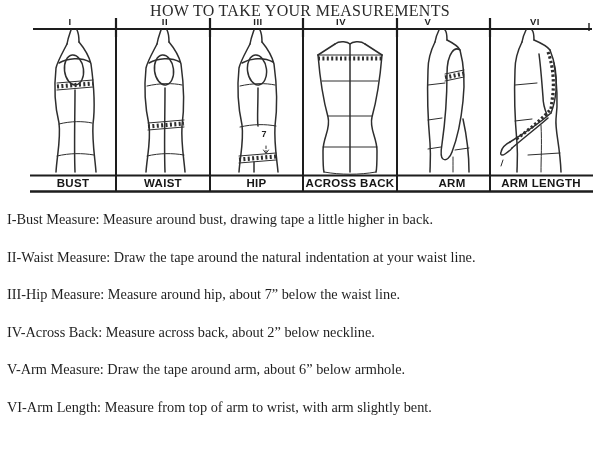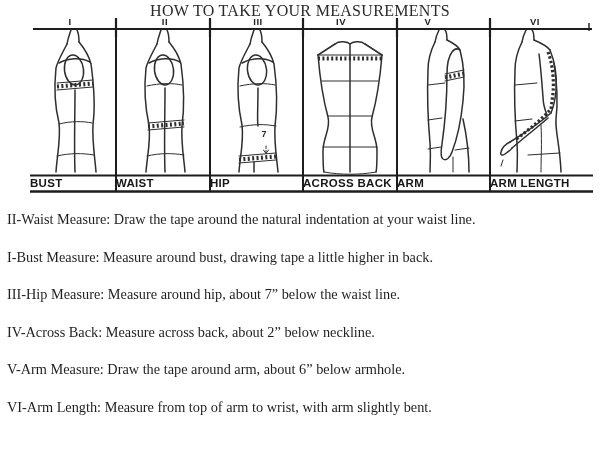--- a/index.html
+++ b/index.html
@@ -22,21 +22,21 @@
   .art path, .art ellipse {
     stroke:#2e2e2e; fill:none; stroke-width:1.5;
     stroke-linecap:round; stroke-linejoin:round;
   }
   .art .thin { stroke-width:1; }
   .art .tape { stroke-width:4.2; stroke-dasharray:2 2.4; stroke-linecap:butt; }
   .art .tape3 { stroke-width:3.2; stroke-dasharray:2.4 2.2; stroke-linecap:butt; }
   .frame path { stroke:#1d1d1d; fill:none; }
   .plabel {
     position:absolute; top:162px; height:15px; line-height:15px;
-    text-align:left; font-family:"Liberation Sans", sans-serif;
+    text-align:center; font-family:"Liberation Sans", sans-serif;
     font-weight:bold; font-size:11.5px; color:#161616; letter-spacing:0.3px;
   }
   .hip7 {
     position:absolute; left:227px; top:115px; width:14px; text-align:center;
     font-family:"Liberation Sans", sans-serif; font-weight:bold;
     font-size:9px; color:#222; background:#fff;
   }
   .instructions { position:absolute; left:7px; top:211px; width:588px; }
   .instructions p { margin:0 0 20.5px 0; font-size:14.3px; line-height:17px; color:#1f1f1f; }
 </style>
@@ -179,21 +179,21 @@
 
     <div class="plabel" style="left:0;width:86px">BUST</div>
     <div class="plabel" style="left:180px;width:93px">HIP</div>
     <div class="plabel" style="left:86px;width:94px">WAIST</div>
     <div class="plabel" style="left:273px;width:94px">ACROSS BACK</div>
     <div class="plabel" style="left:367px;width:110px">ARM</div>
     <div class="plabel" style="left:460px;width:102px">ARM LENGTH</div>
   </div>
 
   <div class="instructions">
+    <p>I-Bust Measure: Measure around bust, drawing tape a little higher in back.</p>
     <p>II-Waist Measure: Draw the tape around the natural indentation at your waist line.</p>
-    <p>I-Bust Measure: Measure around bust, drawing tape a little higher in back.</p>
     <p>III-Hip Measure: Measure around hip, about 7” below the waist line.</p>
     <p>IV-Across Back: Measure across back, about 2” below neckline.</p>
     <p>V-Arm Measure: Draw the tape around arm, about 6” below armhole.</p>
     <p>VI-Arm Length: Measure from top of arm to wrist, with arm slightly bent.</p>
   </div>
 
 </div>
 
 </body></html>

